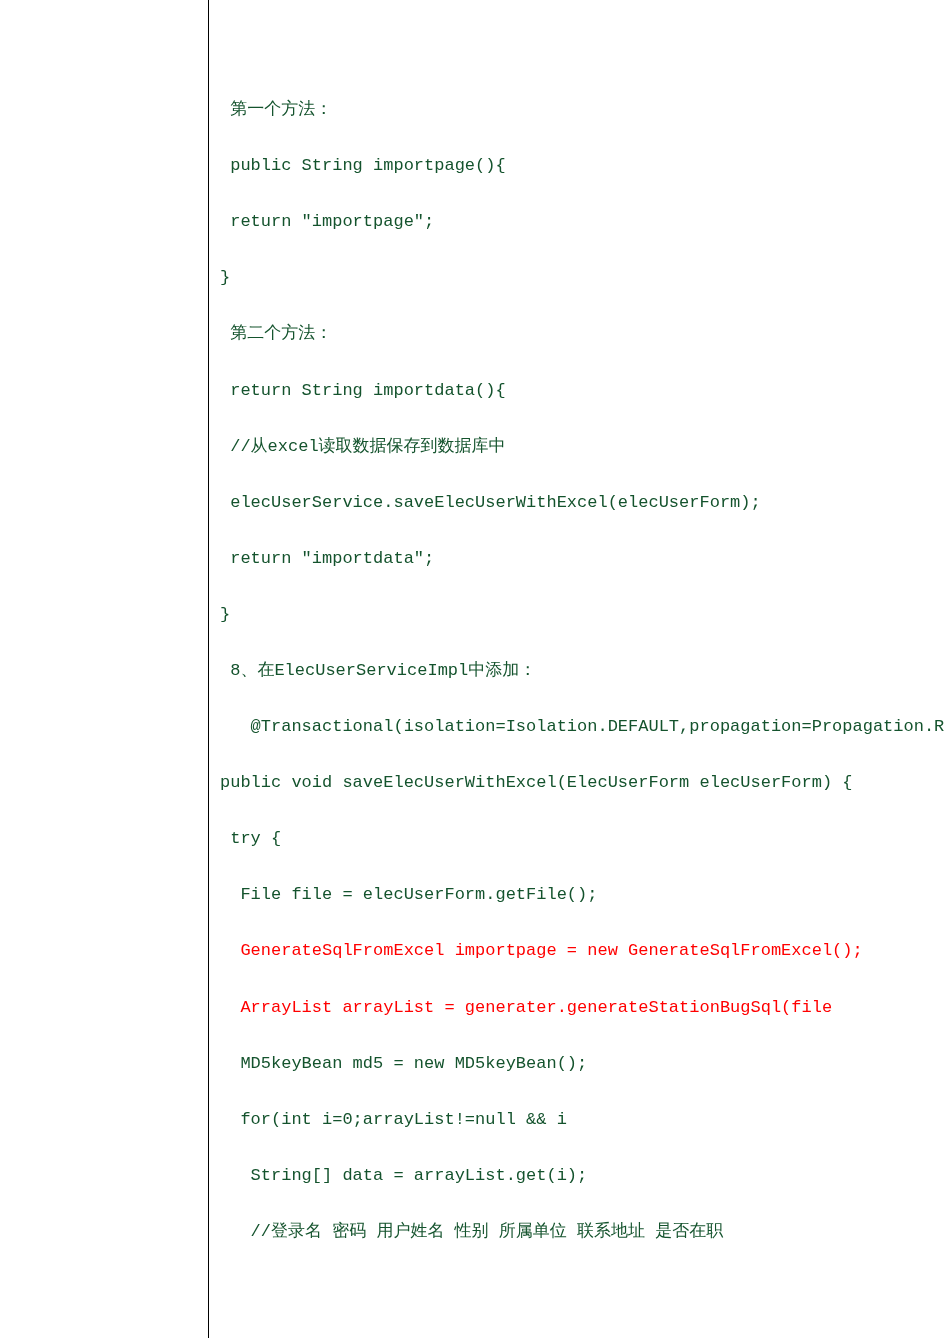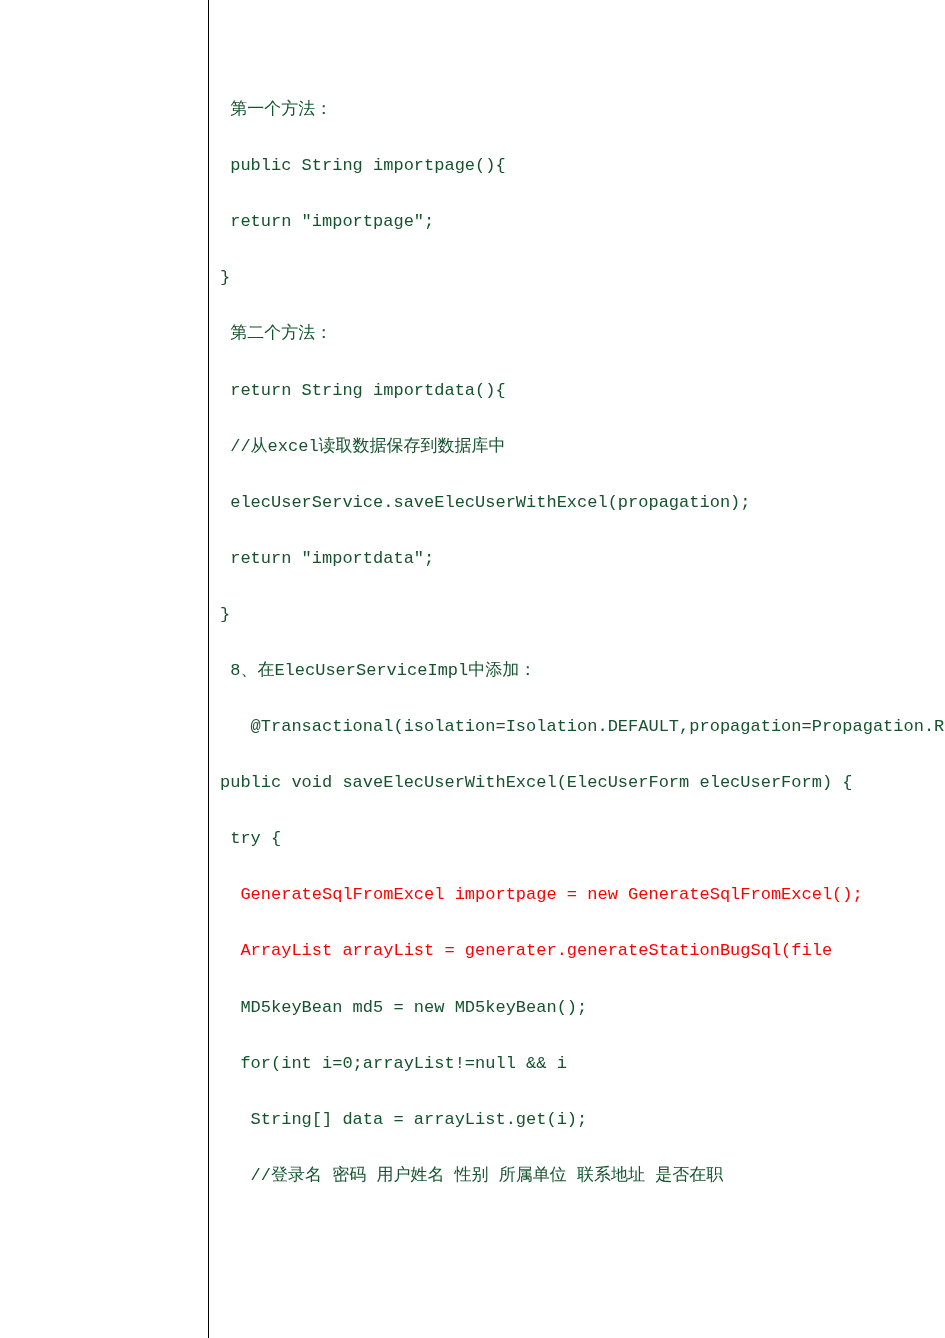--- a/index.html
+++ b/index.html
@@ -47,27 +47,28 @@
 <div class="page-border"></div>
 
 <div class="content">
 <span class="code-line black"> 第一个方法：</span>
 <span class="code-line black"> public String importpage(){</span>
 <span class="code-line black"> return "importpage";</span>
 <span class="code-line black">}</span>
 <span class="code-line black"> 第二个方法：</span>
 <span class="code-line black"> return String importdata(){</span>
 <span class="code-line black"> //从excel读取数据保存到数据库中</span>
-<span class="code-line black"> elecUserService.saveElecUserWithExcel(propagation);</span>
+<span class="code-line black"> elecUserService.saveElecUserWithExcel(elecUserForm);</span>
 <span class="code-line black"> return "importdata";</span>
 <span class="code-line black">}</span>
 <span class="code-line black"> 8、在ElecUserServiceImpl中添加：</span>
 <span class="code-line black">   @Transactional(isolation=Isolation.DEFAULT,propagation=Propagation.R</span>
 <span class="code-line black">public void saveElecUserWithExcel(ElecUserForm elecUserForm) {</span>
 <span class="code-line black"> try {</span>
+<span class="code-line black">  File file = elecUserForm.getFile();</span>
 <span class="code-line red">  GenerateSqlFromExcel importpage = new GenerateSqlFromExcel();</span>
 <span class="code-line red">  ArrayList arrayList = generater.generateStationBugSql(file</span>
 <span class="code-line black">  MD5keyBean md5 = new MD5keyBean();</span>
 <span class="code-line black">  for(int i=0;arrayList!=null &amp;&amp; i</span>
 <span class="code-line black">   String[] data = arrayList.get(i);</span>
 <span class="code-line black">   //登录名 密码 用户姓名 性别 所属单位 联系地址 是否在职</span>
 
 
 
 

